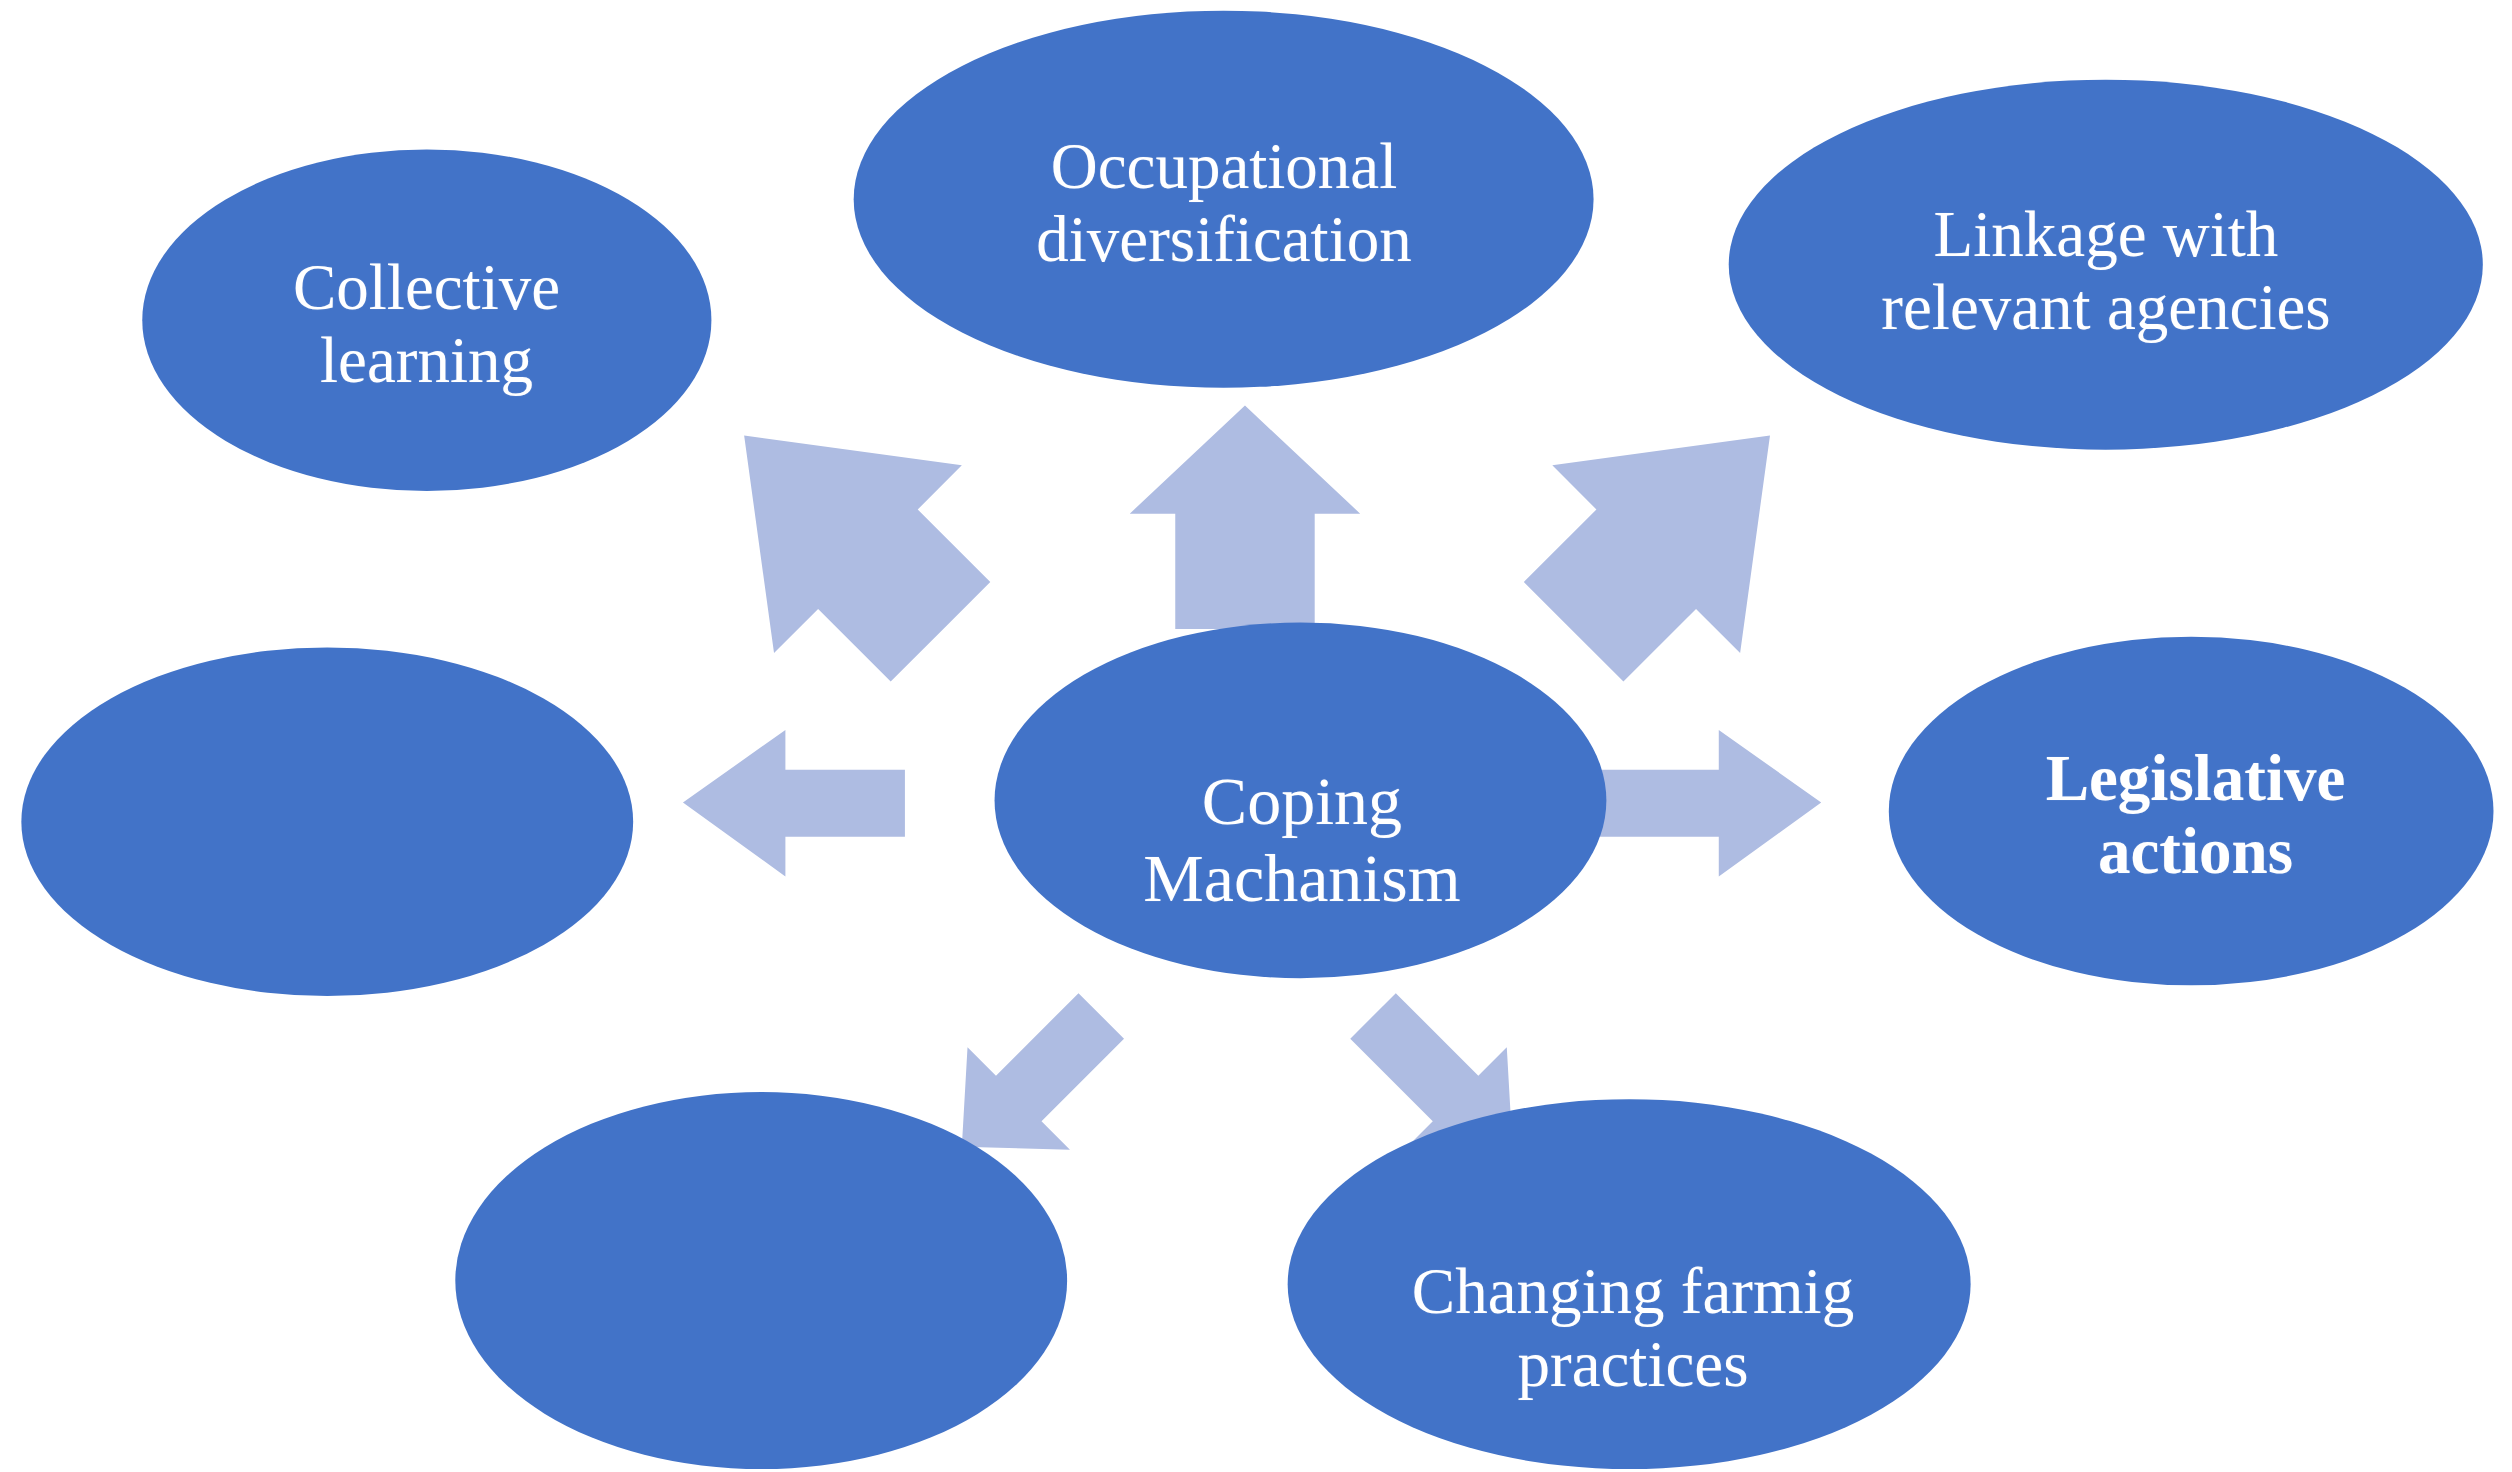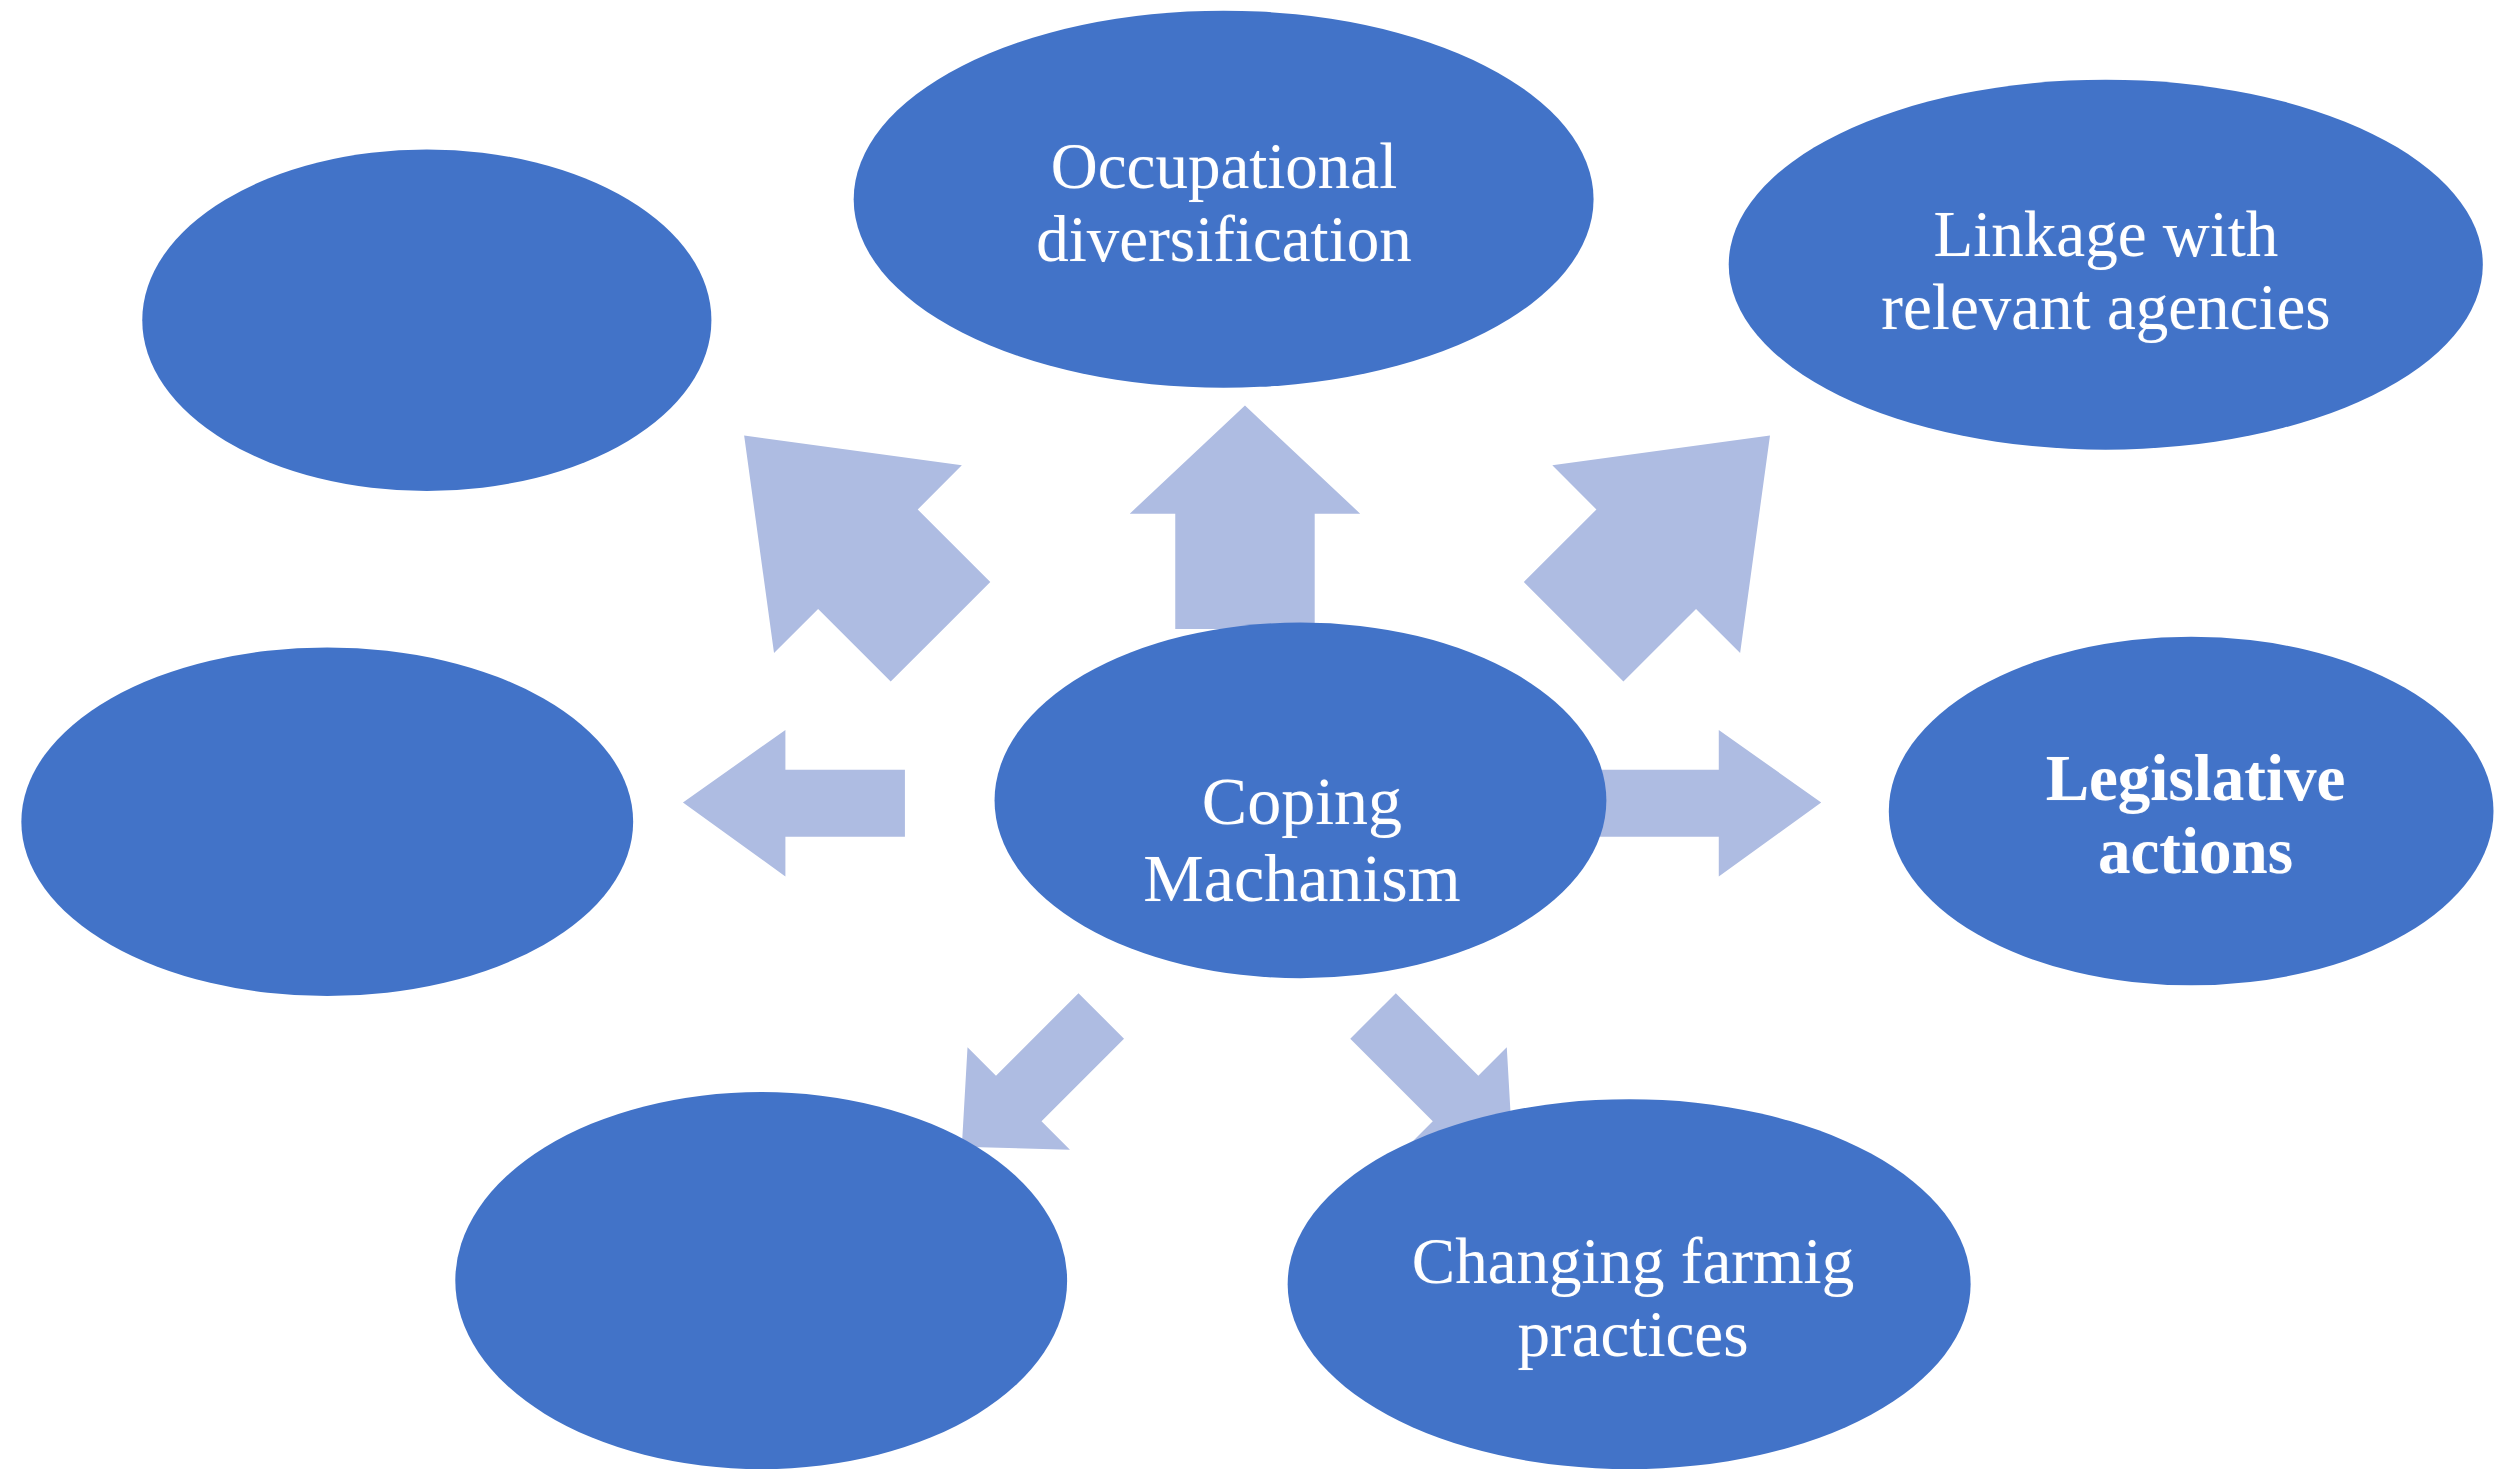--- a/index.html
+++ b/index.html
@@ -91,20 +91,24 @@
 
     <ellipse cx="3080" cy="1140" rx="425" ry="245" fill="#4273C8"></ellipse>
 
     <ellipse cx="1828" cy="1125" rx="430" ry="250" fill="#4273C8"></ellipse>
 
     <ellipse cx="1070" cy="1800" rx="430" ry="265" fill="#4273C8"></ellipse>
 
     <ellipse cx="2290" cy="1805" rx="480" ry="260" fill="#4273C8"></ellipse>
   </svg>
 
+  <div class="node satellite" style="left:142px; top:235px; width:569px; height:178px;">
+    <span class="node-label">Collective
+learning</span>
+  </div>
 
   <div class="node satellite" style="left:1729px; top:178px; width:754px; height:185px;">
     <span class="node-label">Linkage with
 relevant agencies</span>
   </div>
 
   <div class="node satellite" style="left:854px; top:110px; width:740px; height:185px;">
     <span class="node-label">Occupational
 diversification</span>
   </div>
@@ -114,19 +118,19 @@
     <span class="node-label">Legislative
 actions</span>
   </div>
 
   <div class="node center" style="left:996px; top:749px; width:612px; height:181px;">
     <span class="node-label">Coping
 Machanism</span>
   </div>
 
 
-  <div class="node satellite" style="left:1295px; top:1209px; width:676px; height:178px;">
+  <div class="node satellite" style="left:1295px; top:1239px; width:676px; height:178px;">
     <span class="node-label">Changing farmig
 practices</span>
   </div>
 
 </div>
 
 
 </body></html>

